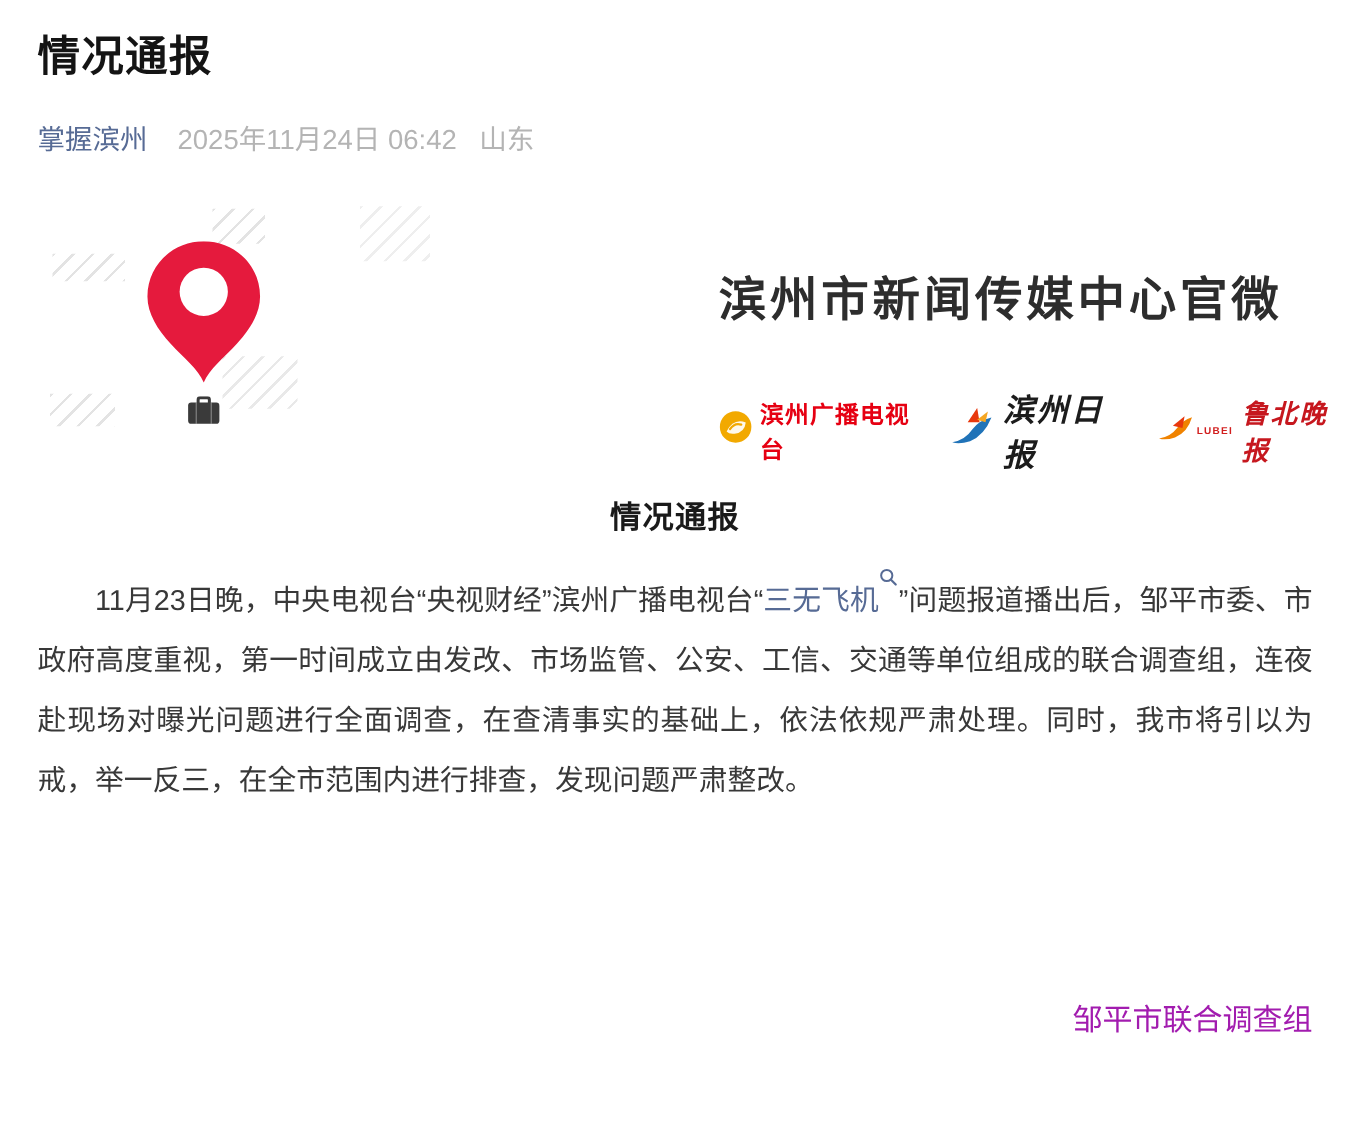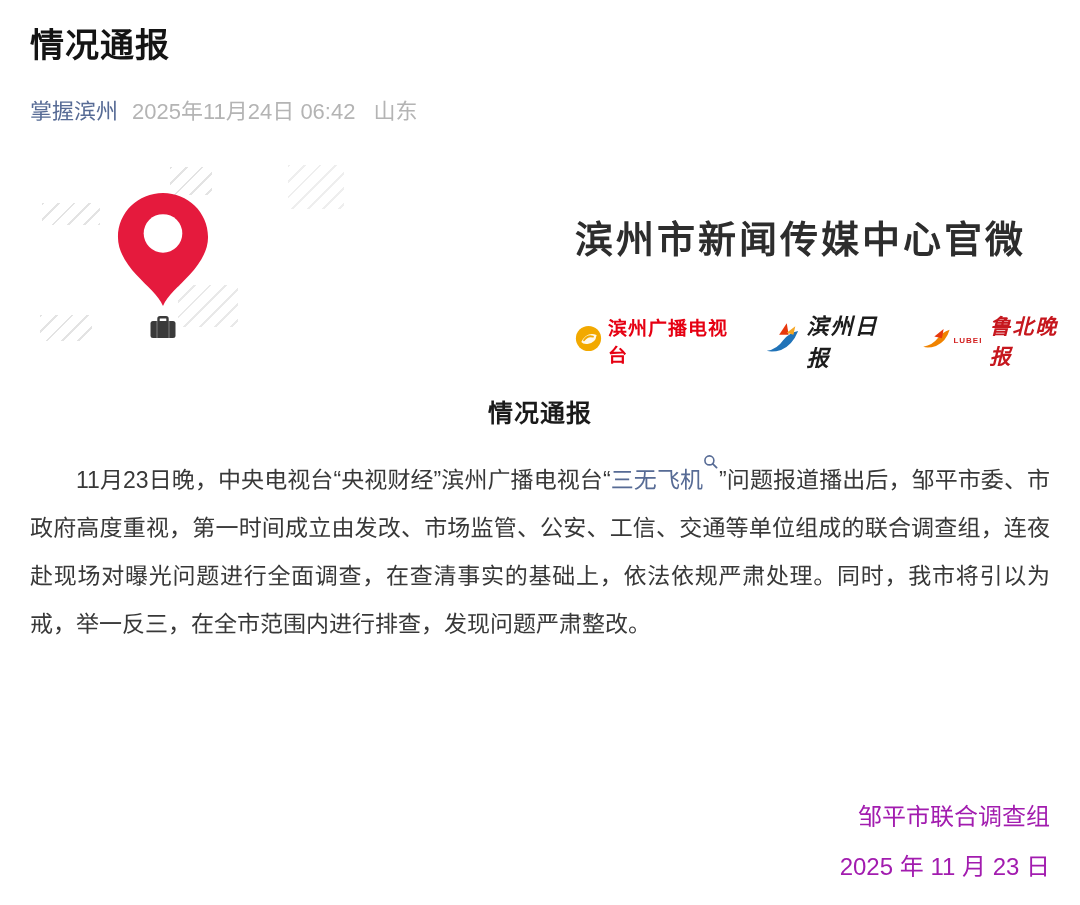--- a/index.html
+++ b/index.html
@@ -6,21 +6,21 @@
   html,body { width:1080px; height:905px; background:#ffffff; overflow:hidden;
               font-family:"Liberation Sans","DejaVu Sans",sans-serif; }
 
   .page { position:relative; width:1080px; height:760px; background:#fff; }
 
   
   .article-title { padding:18px 0 0 30px; font-size:34px; font-weight:700;
                    color:#141414; letter-spacing:1px; }
 
   .byline { margin:26px 0 0 30px; font-size:22px; display:flex; align-items:baseline; }
-  .byline .author   { color:#576b95; margin-right:14px; text-decoration:none; cursor:pointer; }
+  .byline .author   { color:#576b95; margin-right:24px; text-decoration:none; cursor:pointer; }
   .byline .datetime { color:#b4b4b4; margin-right:18px; }
   .byline .location { color:#b4b4b4; }
 
   
   .banner { position:relative; margin-top:34px; height:192px; }
 
   .hatch { position:absolute; background:repeating-linear-gradient(135deg,
             #dadada 0 2px, transparent 2px 11px); opacity:.75; }
   .hatch-1 { left:170px; top:8px;   width:42px; height:28px; }
   .hatch-2 { left:288px; top:6px;   width:56px; height:44px; opacity:.45; }
@@ -32,21 +32,21 @@
   .pin-group .case { margin-top:5px; }
 
   .org-block { position:absolute; left:575px; top:50px; }
   .org-title { font-size:38px; font-weight:800; color:#2d2d2d; letter-spacing:3px;
                white-space:nowrap; }
   .logo-row  { margin-top:26px; display:flex; align-items:center; }
   .logo      { display:flex; align-items:center;margin-top:18px; }
   .logo-tv    .lbl { margin-left:6px; color:#e60012; font-weight:700; font-size:19px;
                      letter-spacing:1px; }
   .logo-daily { margin-left:16px; }
-  .logo-daily .lbl { margin-left:6px; color:#1c1c1c; font-weight:700; font-size:22px;
+  .logo-daily .lbl { margin-left:6px; color:#1c1c1c; font-weight:700; font-size:25px;
                      font-family:"Liberation Serif","DejaVu Serif",serif;
                      font-style:italic; letter-spacing:2px; }
   .logo-lubei { margin-left:18px; }
   .lubei-mark { display:flex; flex-direction:row; align-items:center; line-height:1; }
   .lubei-sub  { font-size:8px; font-weight:700; color:#d21e1e; letter-spacing:1px; margin-top:1px; }
   .logo-lubei .lbl { margin-left:7px; color:#c6171e; font-weight:700; font-size:21px;
                      font-family:"Liberation Serif","DejaVu Serif",serif;
                      font-style:italic; letter-spacing:2px; }
 
   
@@ -144,16 +144,15 @@
 
   <p class="article-body">
     <span>11月23日晚，中央电视台“央视财经”滨州广播电视台“</span><a class="search-link">三无飞机</a><sup><svg width="16" height="16" viewBox="0 0 20 20">
           <circle cx="8" cy="8" r="5.6" fill="none" stroke="#576b95" stroke-width="2"></circle>
           <line x1="12.2" y1="12.2" x2="17" y2="17" stroke="#576b95" stroke-width="2.2" stroke-linecap="round"></line>
         </svg></sup><span>”问题报道播出后，邹平市委、市政府高度重视，第一时间成立由发改、市场监管、公安、工信、交通等单位组成的联合调查组，连夜赴现场对曝光问题进行全面调查，在查清事实的基础上，依法依规严肃处理。同时，我市将引以为戒，举一反三，在全市范围内进行排查，发现问题严肃整改。</span>
   </p>
 
   <div class="signature-block">
     <div>邹平市联合调查组</div>
-    <div>2025 年 11 月 23 日</div>
   </div>
 
 </div>
 
 </body></html>

